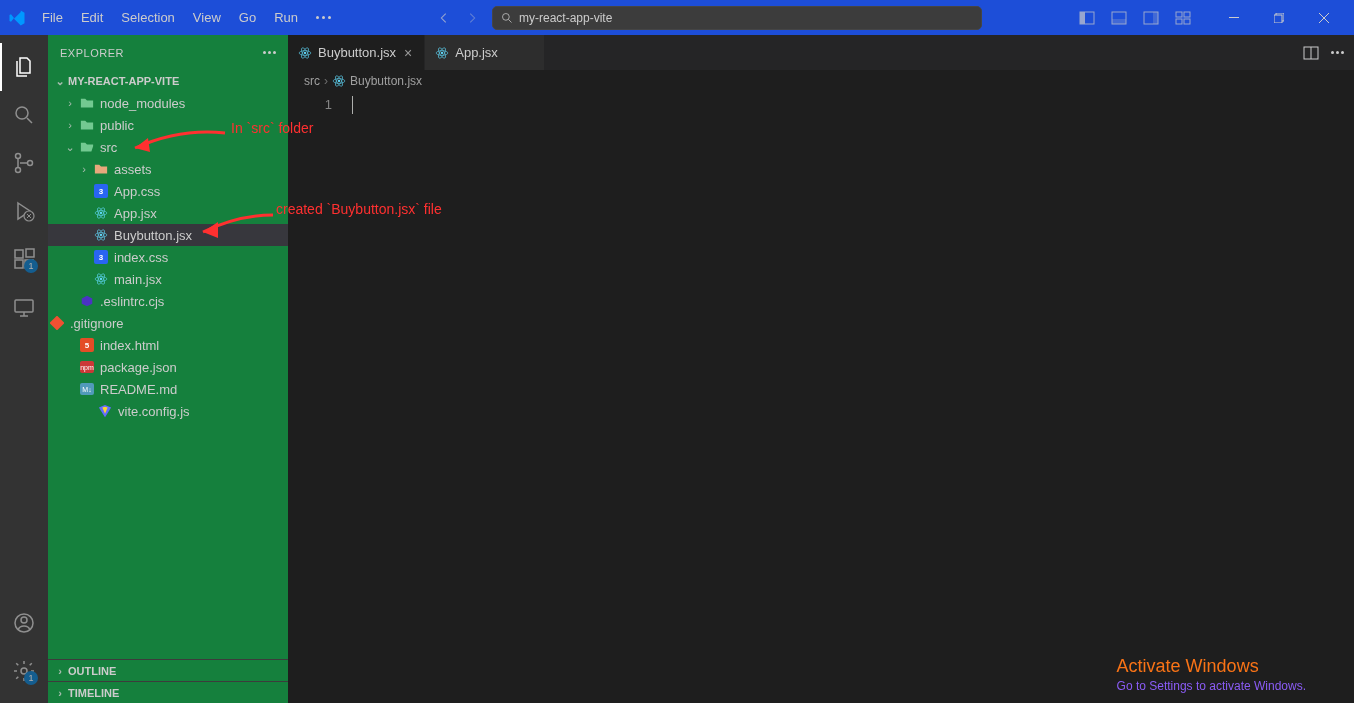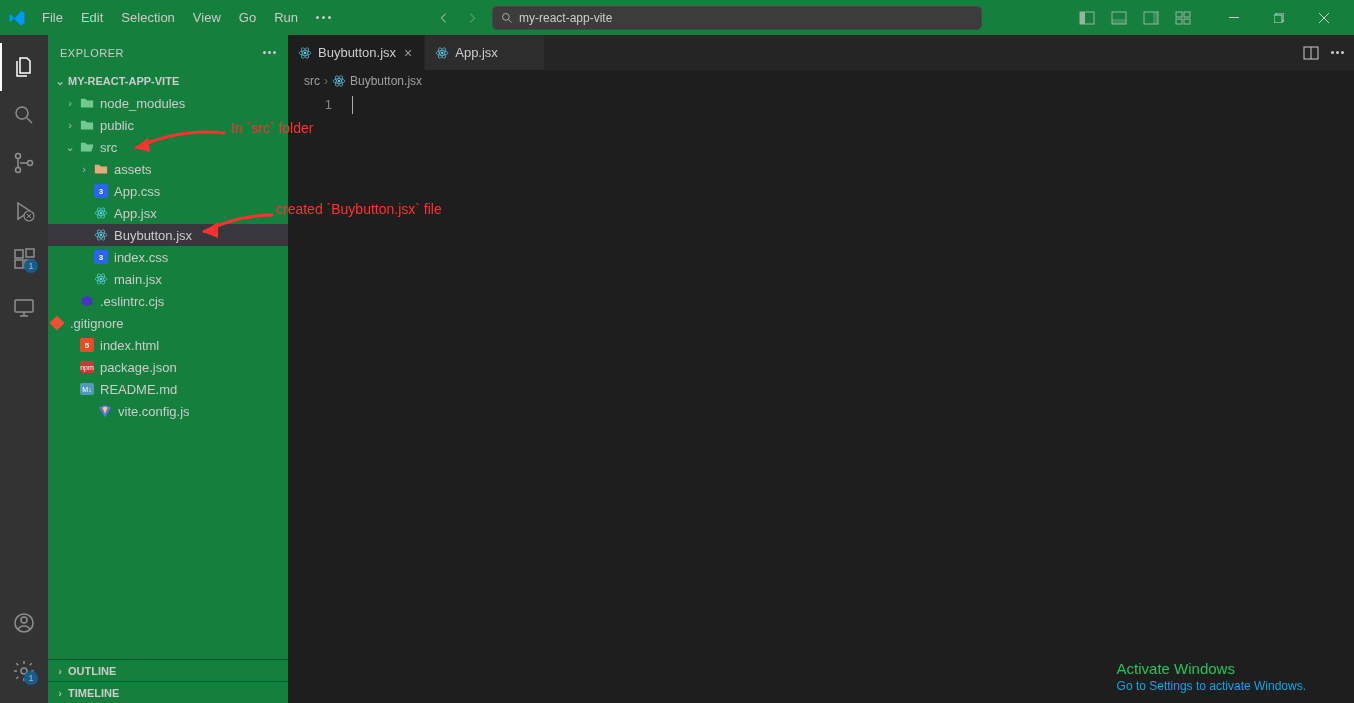--- a/index.html
+++ b/index.html
@@ -1,18 +1,18 @@
 <!DOCTYPE html>
 <html><head>
 <meta charset="utf-8">
 <style>
 * { margin: 0; padding: 0; box-sizing: border-box; font-family: "Segoe UI", sans-serif; }
 body { width: 1354px; height: 703px; background: #1e1e1e; color: #cccccc; font-size: 13px; overflow: hidden; position: relative; }
 
-.titlebar { height: 35px; background: #15803d; display: flex; align-items: center; padding: 3px 8px; }
+.titlebar { height: 35px; background: #1d4ed8; display: flex; align-items: center; padding: 3px 8px; }
 .vscode-logo { width: 18px; height: 18px; margin-right: 8px; }
 .menu { display: flex; gap: 2px; }
 .menu-item { padding: 4px 8px; cursor: pointer; border-radius: 4px; }
 .menu-more { display: flex; align-items: center; padding: 0 8px; gap: 3px; }
 .menu-more span { width: 3px; height: 3px; background: #ccc; border-radius: 50%; }
 
 .nav-center { flex: 1; display: flex; align-items: center; justify-content: center; gap: 12px; }
 .nav-arrow { width: 16px; height: 16px; display: flex; align-items: center; justify-content: center; opacity: 0.7; cursor: pointer; }
 .search-box { width: 490px; height: 24px; background: #3c3c3c; border: 1px solid #454545; border-radius: 5px; display: flex; align-items: center; padding: 0 8px; color: #ccc; font-size: 12px; }
 .search-box svg { margin-right: 6px; }
@@ -62,22 +62,22 @@
 
 .editor-content { flex: 1; display: flex; padding-top: 4px; }
 .gutter { width: 64px; text-align: right; padding-right: 20px; color: #858585; font-family: Consolas, monospace; font-size: 13px; line-height: 18px; }
 .code { flex: 1; font-family: Consolas, monospace; font-size: 13px; line-height: 18px; }
 .cursor { border-left: 1px solid #aeafad; height: 18px; display: inline-block; }
 
 .annotation { position: absolute; color: #ff3030; font-size: 14px; font-family: Arial; z-index: 100; pointer-events: none; }
 .arrow { position: absolute; z-index: 99; pointer-events: none; }
 
 .watermark { position: absolute; right: 48px; bottom: 10px; color: #666; text-align: left; pointer-events: none; }
-.watermark .title { font-size: 15px; color: #22c55e; }
-.watermark .sub { font-size: 12px; color: #0ea5e9; margin-top: 2px; }
+.watermark .title { font-size: 18px; color: #f97316; }
+.watermark .sub { font-size: 12px; color: #8b5cf6; margin-top: 2px; }
 
 svg { flex-shrink: 0; }
 </style>
 </head>
 <body>
 
 <div class="titlebar">
   <svg class="vscode-logo" viewBox="0 0 24 24">
       <path fill="#0098ff" d="M17 2l5 3v14l-5 3-9-9 9-9zM4 7l4 5-4 5-2-1V8l2-1z"></path>
     </svg>

